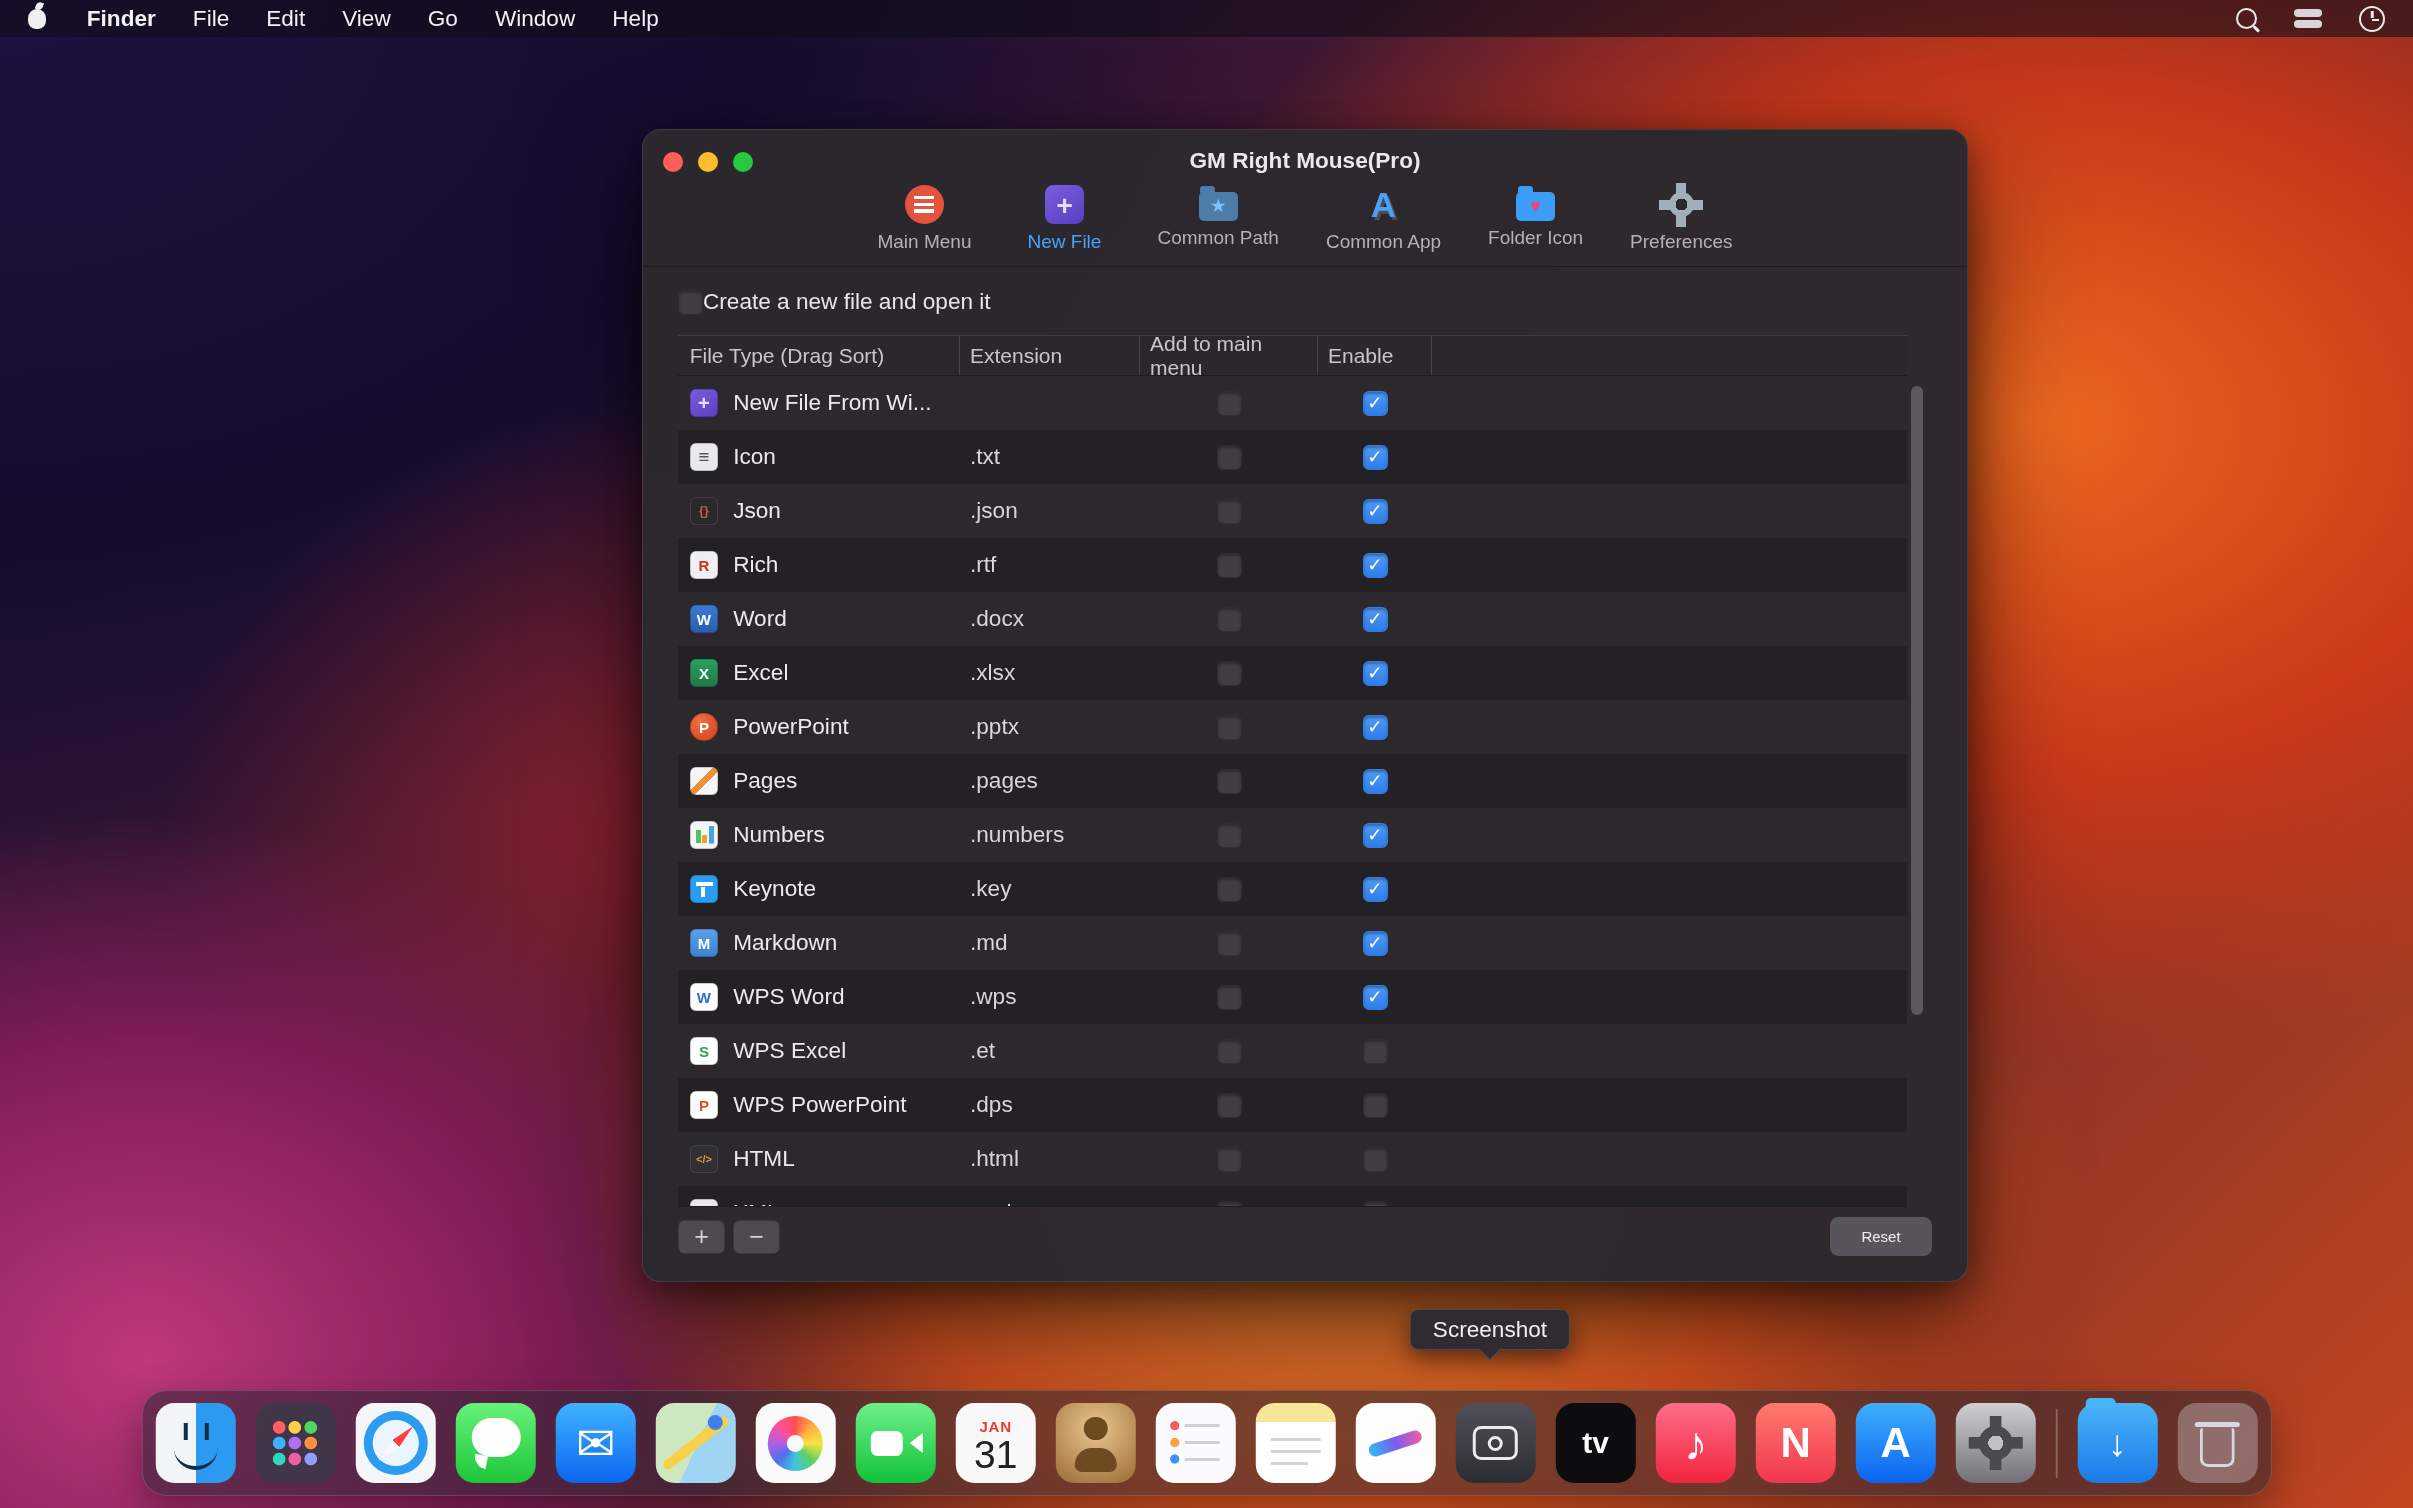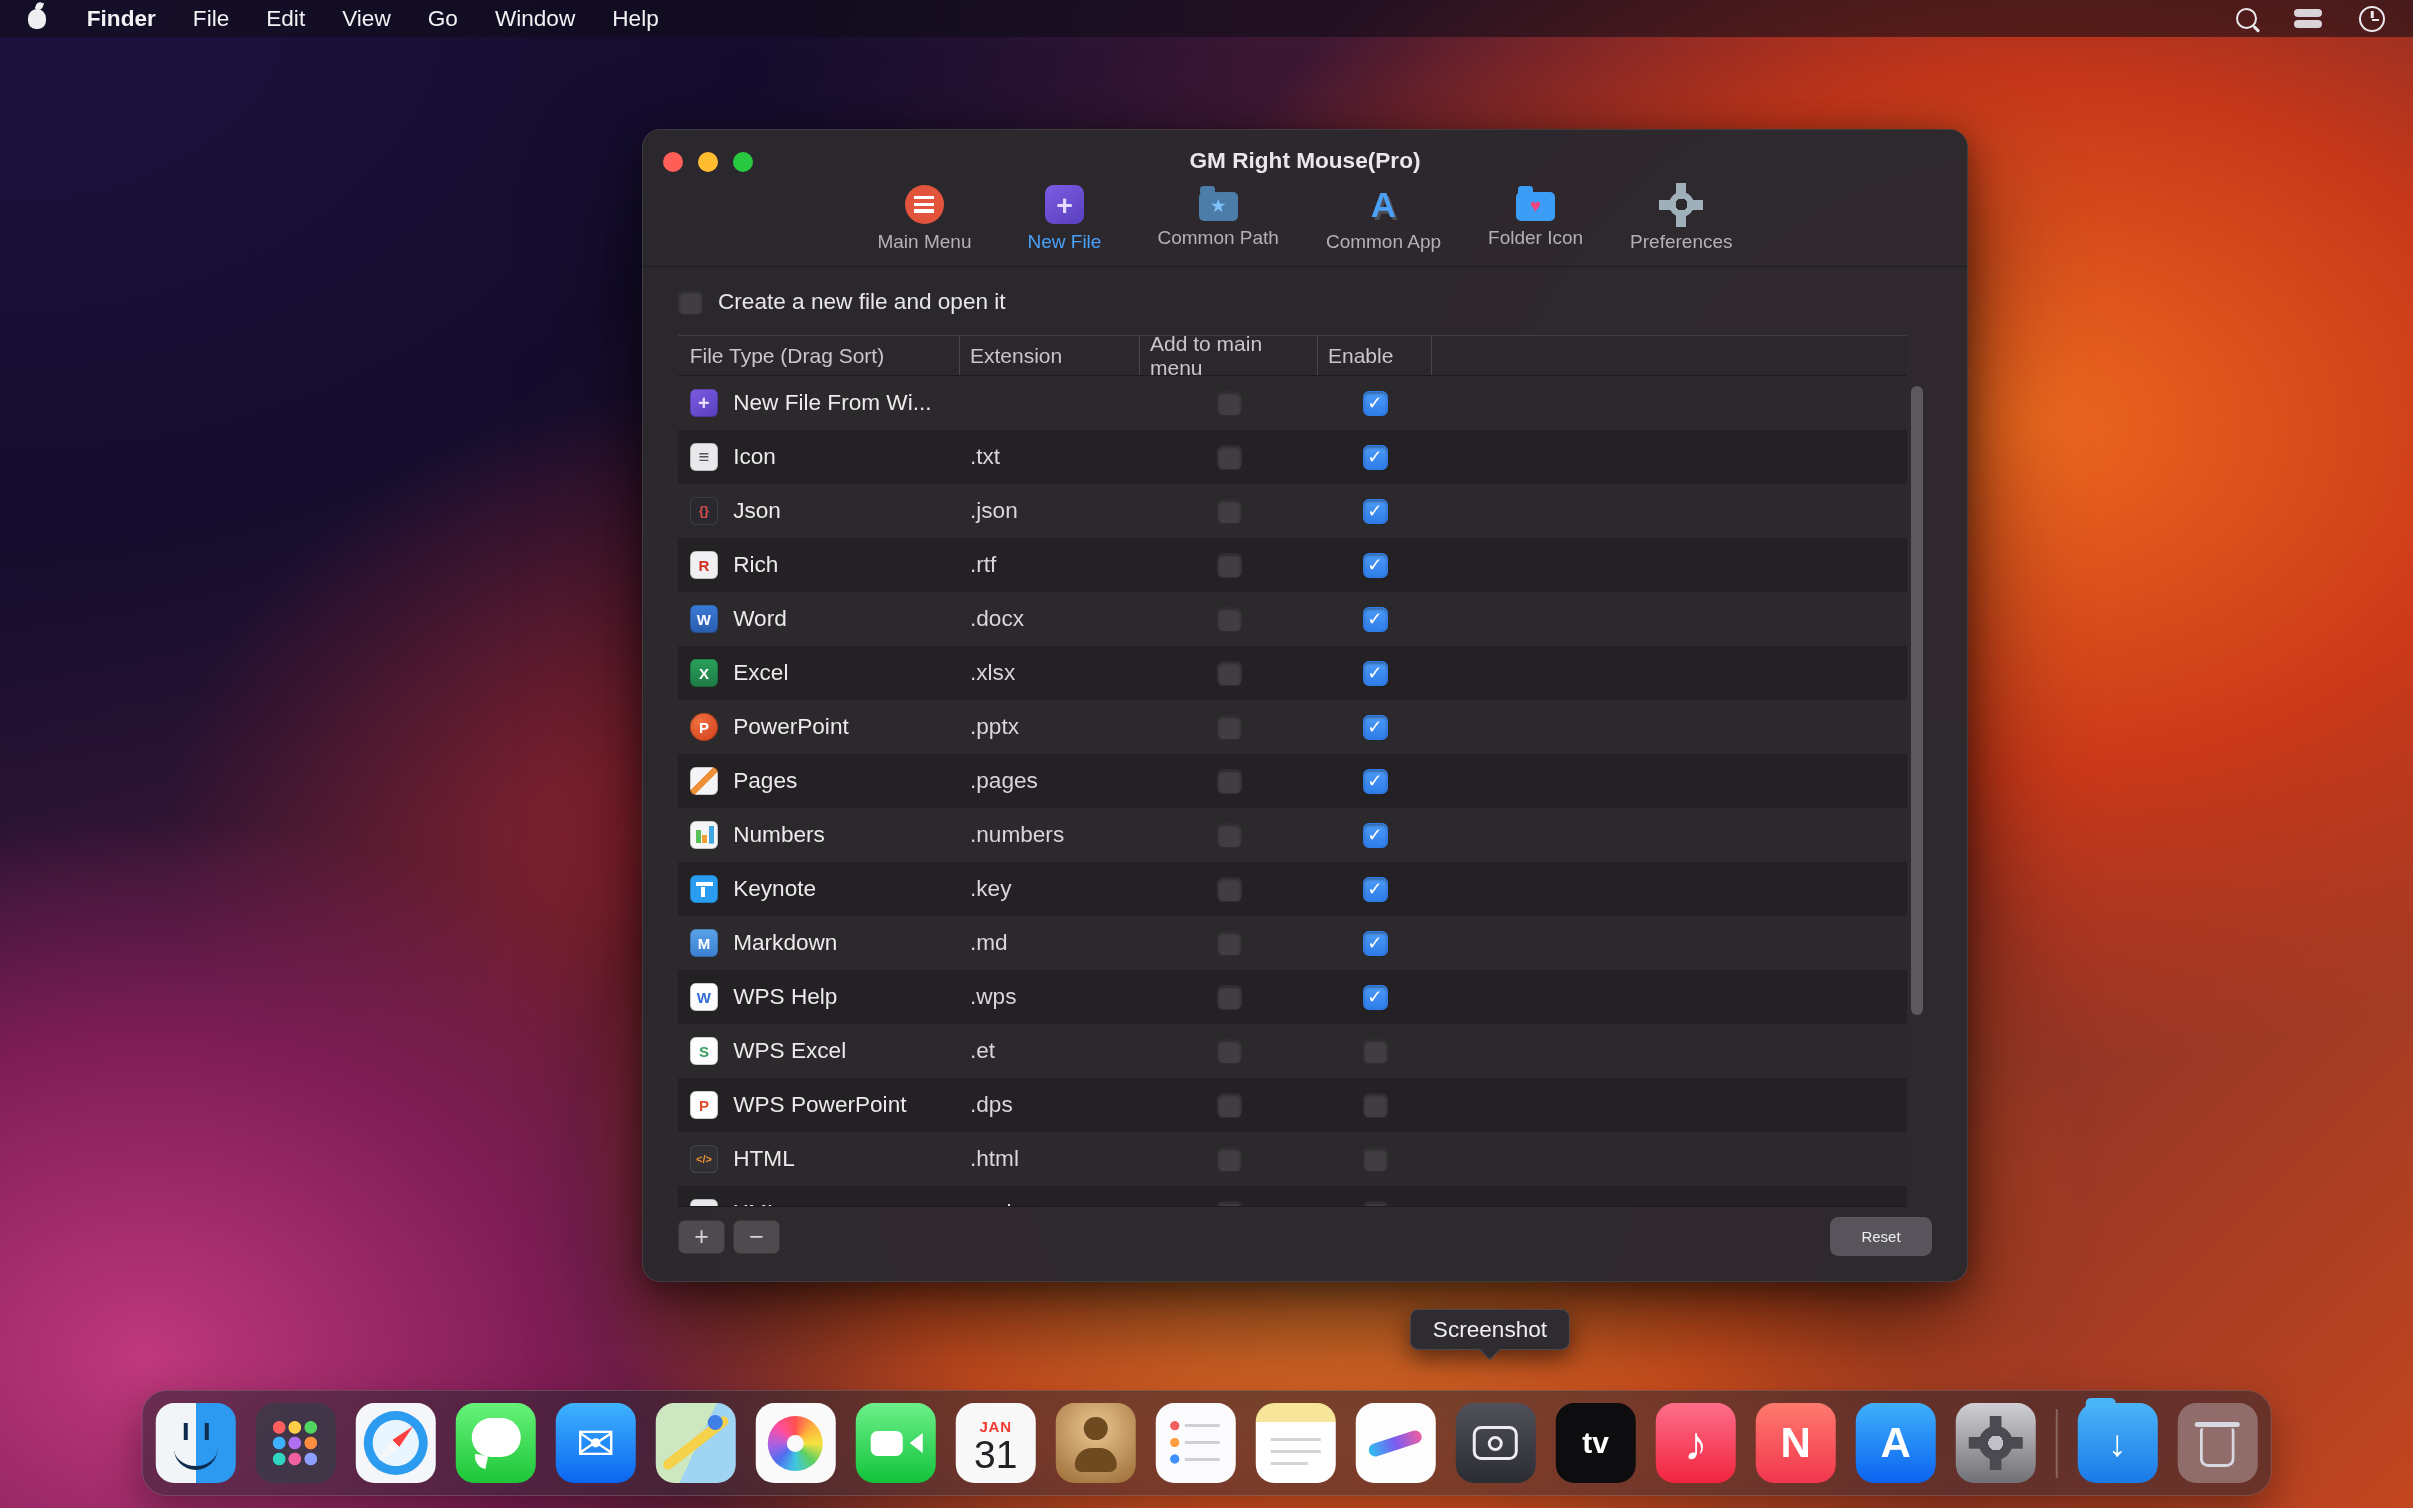--- a/index.html
+++ b/index.html
@@ -65,21 +65,21 @@
   .tb-icon[data-tbicon="preferences"]::before{content:"";position:absolute;width:44px;height:10px;background:#9fb0ba;
     border-radius:3.4px;box-shadow:0 0 0 0;}
   .tb-icon[data-tbicon="preferences"]{--g:#9fb0ba;}
   .tb-icon[data-tbicon="preferences"]::before{background:
     linear-gradient(#9fb0ba,#9fb0ba),linear-gradient(#9fb0ba,#9fb0ba);background-size:44px 10px,10px 44px;
     background-position:center;background-repeat:no-repeat;width:44px;height:44px;border-radius:0;}
   .tb-icon[data-tbicon="preferences"]::after{content:"";width:25px;height:25px;border-radius:50%;
     background:radial-gradient(circle,#2c292c 0 5.9px,#9fb0ba 5.9px);position:absolute;}
   
   .content{position:absolute;top:137px;left:0;right:0;bottom:0;}
-  .create-row{display:flex;align-items:center;gap:15px;margin:22px 0 20px 35px;width:max-content;}
+  .create-row{display:flex;align-items:center;margin:22px 0 20px 35px;width:max-content;}
   .create-label{font-size:22.6px;color:#e8e6e8;}
   .cb{width:25px;height:25px;border-radius:5.9px;background:#413e41;border:0.8px solid #302e30;
     box-shadow:inset 0 1.7px 2.5px rgba(0,0,0,.35);display:inline-flex;align-items:center;justify-content:center;box-sizing:border-box;}
   .cb[data-checked="true"]{background:linear-gradient(180deg,#4d9bf8,#2f7de8);border:0.8px solid #2f7de8;}
   .cb[data-checked="true"]::after{content:"✓";color:#fff;font-size:18.4px;font-weight:700;line-height:1;}
   .table{margin-left:35px;width:1229px;position:relative;background:#2b282b;}
   .thead{display:flex;height:39px;align-items:center;border-top:0.8px solid #403d40;border-bottom:0.8px solid #1d1b1d;
     font-size:21px;color:#c9c6c9;}
   .th{box-sizing:border-box;border-right:0.8px solid #48454a;height:100%;display:flex;align-items:center;}
   .th.c1{padding-left:11.7px;}  .th.c2,.th.c3,.th.c4{padding-left:10px;}
@@ -479,21 +479,21 @@
               <span class="cb" data-checked="false"></span>
             </div>
             <div class="cell c4">
               <span class="cb" data-checked="true"></span>
             </div>
           </div>
 
           <div class="trow">
             <div class="cell c1">
               <span class="ficon" data-icon="wps-w" data-glyph="W"></span>
-              <span class="rname">WPS Help</span>
+              <span class="rname">WPS Word</span>
             </div>
             <div class="cell c2">.wps</div>
             <div class="cell c3">
               <span class="cb" data-checked="false"></span>
             </div>
             <div class="cell c4">
               <span class="cb" data-checked="true"></span>
             </div>
           </div>
 

